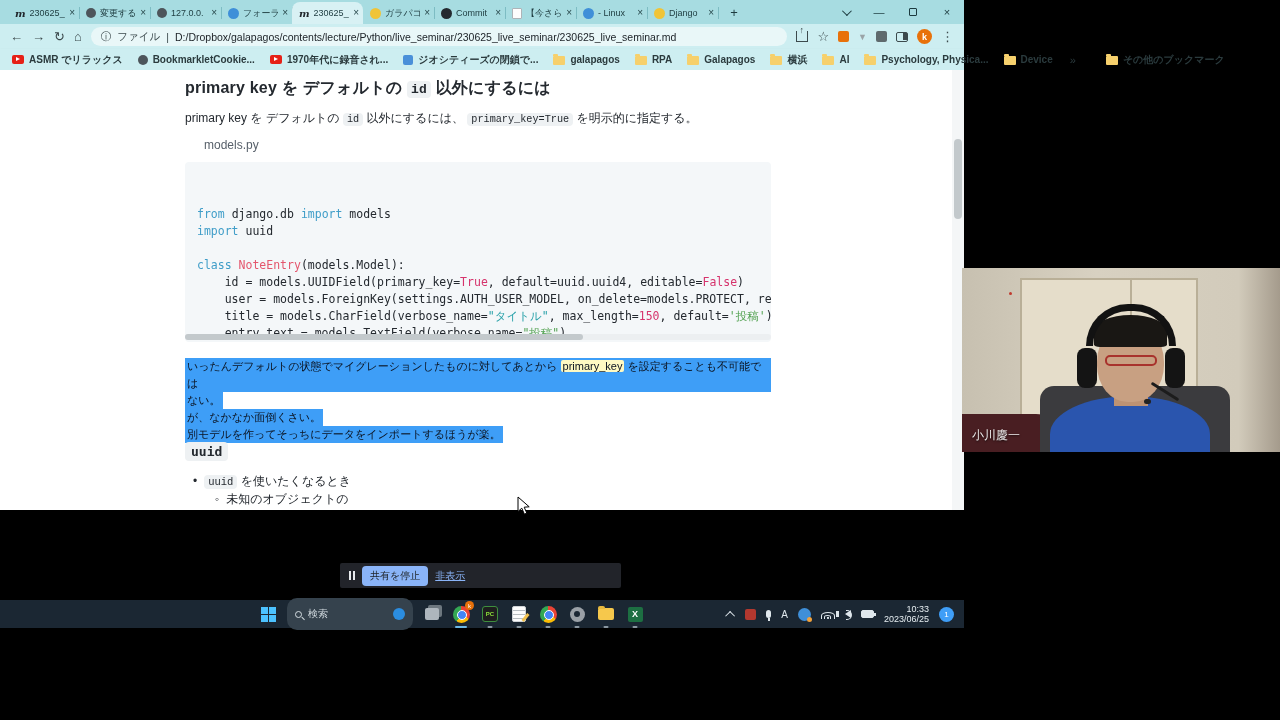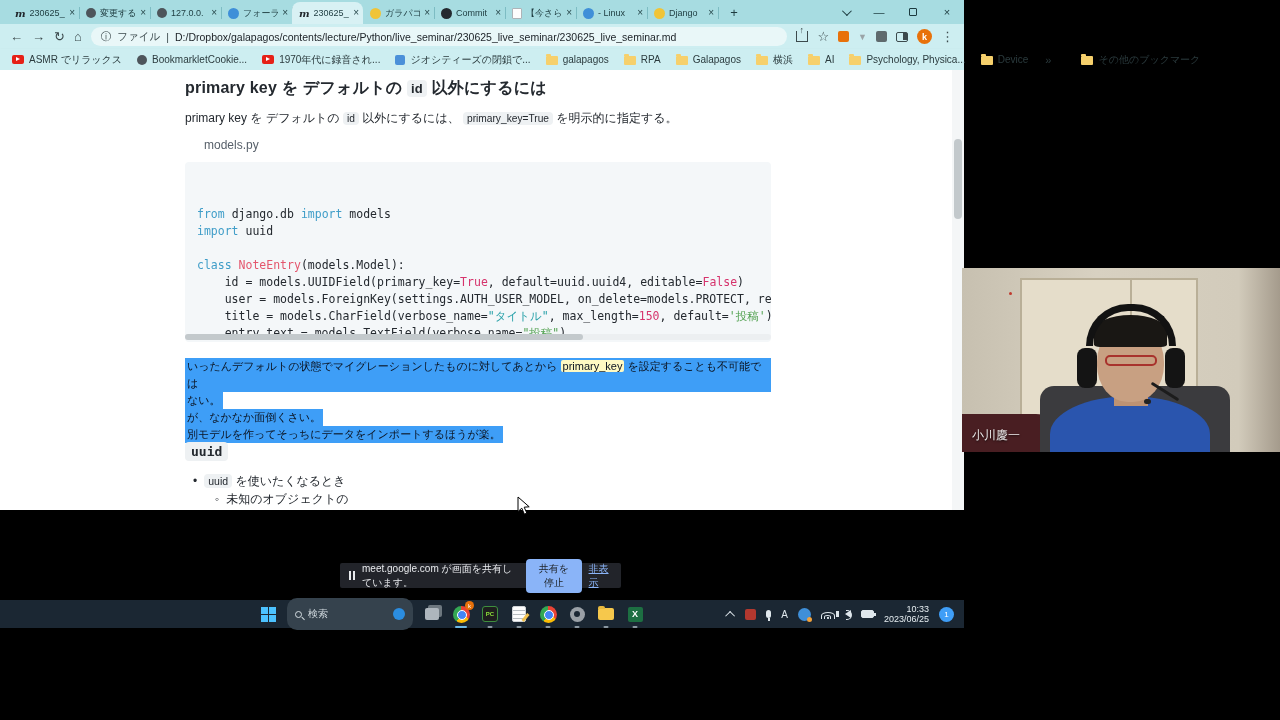--- a/index.html
+++ b/index.html
@@ -52,29 +52,29 @@
   .ext-orange { width:11px; height:11px; border-radius:2px; background:#e8710a; }
   .ext-gray { color:#9aa4a7; font-size:9px; }
   .puzzle { width:11px; height:11px; border-radius:2px; background:#5f6a6d; }
   .sidepanel { width:12px; height:10px; border:1.2px solid #3c4a4d; border-radius:2px; position:relative; }
   .sidepanel::after { content:""; position:absolute; right:0; top:0; width:4px; height:7.6px; background:#3c4a4d; }
   .avatar { width:15px; height:15px; border-radius:50%; background:#e8710a; color:#fff; font-size:9px; font-weight:bold;
             display:flex; align-items:center; justify-content:center; }
 
   .bookmarksbar { height:21px; background:#cdeef1; display:flex; align-items:center; gap:15px; padding:0 12px;
                   font-size:10px; color:#2b3b3e; white-space:nowrap; box-shadow:0 1px 2px rgba(0,0,0,.15); }
-  .bm { display:flex; align-items:center; gap:5px; flex:none; }
+  .bm { display:flex; align-items:center; gap:5px; flex:none;font-weight:bold; }
   .bm-more { color:#2b3b3e; font-size:11px; margin-left:2px; }
   .bm-sep { width:1px; height:12px; background:#8fbfc5; }
 
   
   .content { position:relative; width:100%; height:440px; background:#fff; overflow:hidden; }
   .article { position:absolute; left:185px; top:0; width:586px; color:#24292f; }
   .h2 { position:absolute; top:8px; left:0; font-size:16px; font-weight:bold; letter-spacing:.2px; }
-  .chip { font-family:Liberation Sans, sans-serif; background:#eef1f3; border-radius:4px; padding:1px 4px; font-size:.85em; }
+  .chip { font-family:Liberation Mono, monospace; background:#eef1f3; border-radius:4px; padding:1px 4px; font-size:.85em; }
   .chip-h { font-size:13px; }
   .para { position:absolute; top:40px; left:0; font-size:12px; }
   .file-label { position:absolute; top:68px; left:0; font-size:12px; color:#57606a;padding-left:19px; }
   .codeblock { position:absolute; top:92px; left:0; width:586px; height:180px; background:#f4f7f9;
                border-radius:4px; padding:10px 12px 8px; font-family:"DejaVu Sans Mono", monospace;
                font-size:11.5px; line-height:17px; white-space:pre; overflow:hidden; color:#24292f; }
   .tk-k { color:#3f9dc8; }
   .tk-cl { color:#e4566d; }
   .tk-v, .tk-n { color:#d6336c; }
   .tk-s { color:#26a0a8; }
@@ -373,21 +373,20 @@
         <div class="vscroll-thumb"></div>
       </div>
   </div>
 </div>
 
 <div class="meetbar">
   <span class="pauseico">
       <i></i>
       <i></i>
     </span>
-  <span>meet.google.com が画面を共有しています。</span>
   <button class="meet-stop">共有を停止</button>
   <a class="meet-hide">非表示</a>
 </div>
 
 <div class="taskbar">
   <div class="tb-apps">
     <span class="tbi">
         <span class="startico">
           <i></i>
           <i></i>

